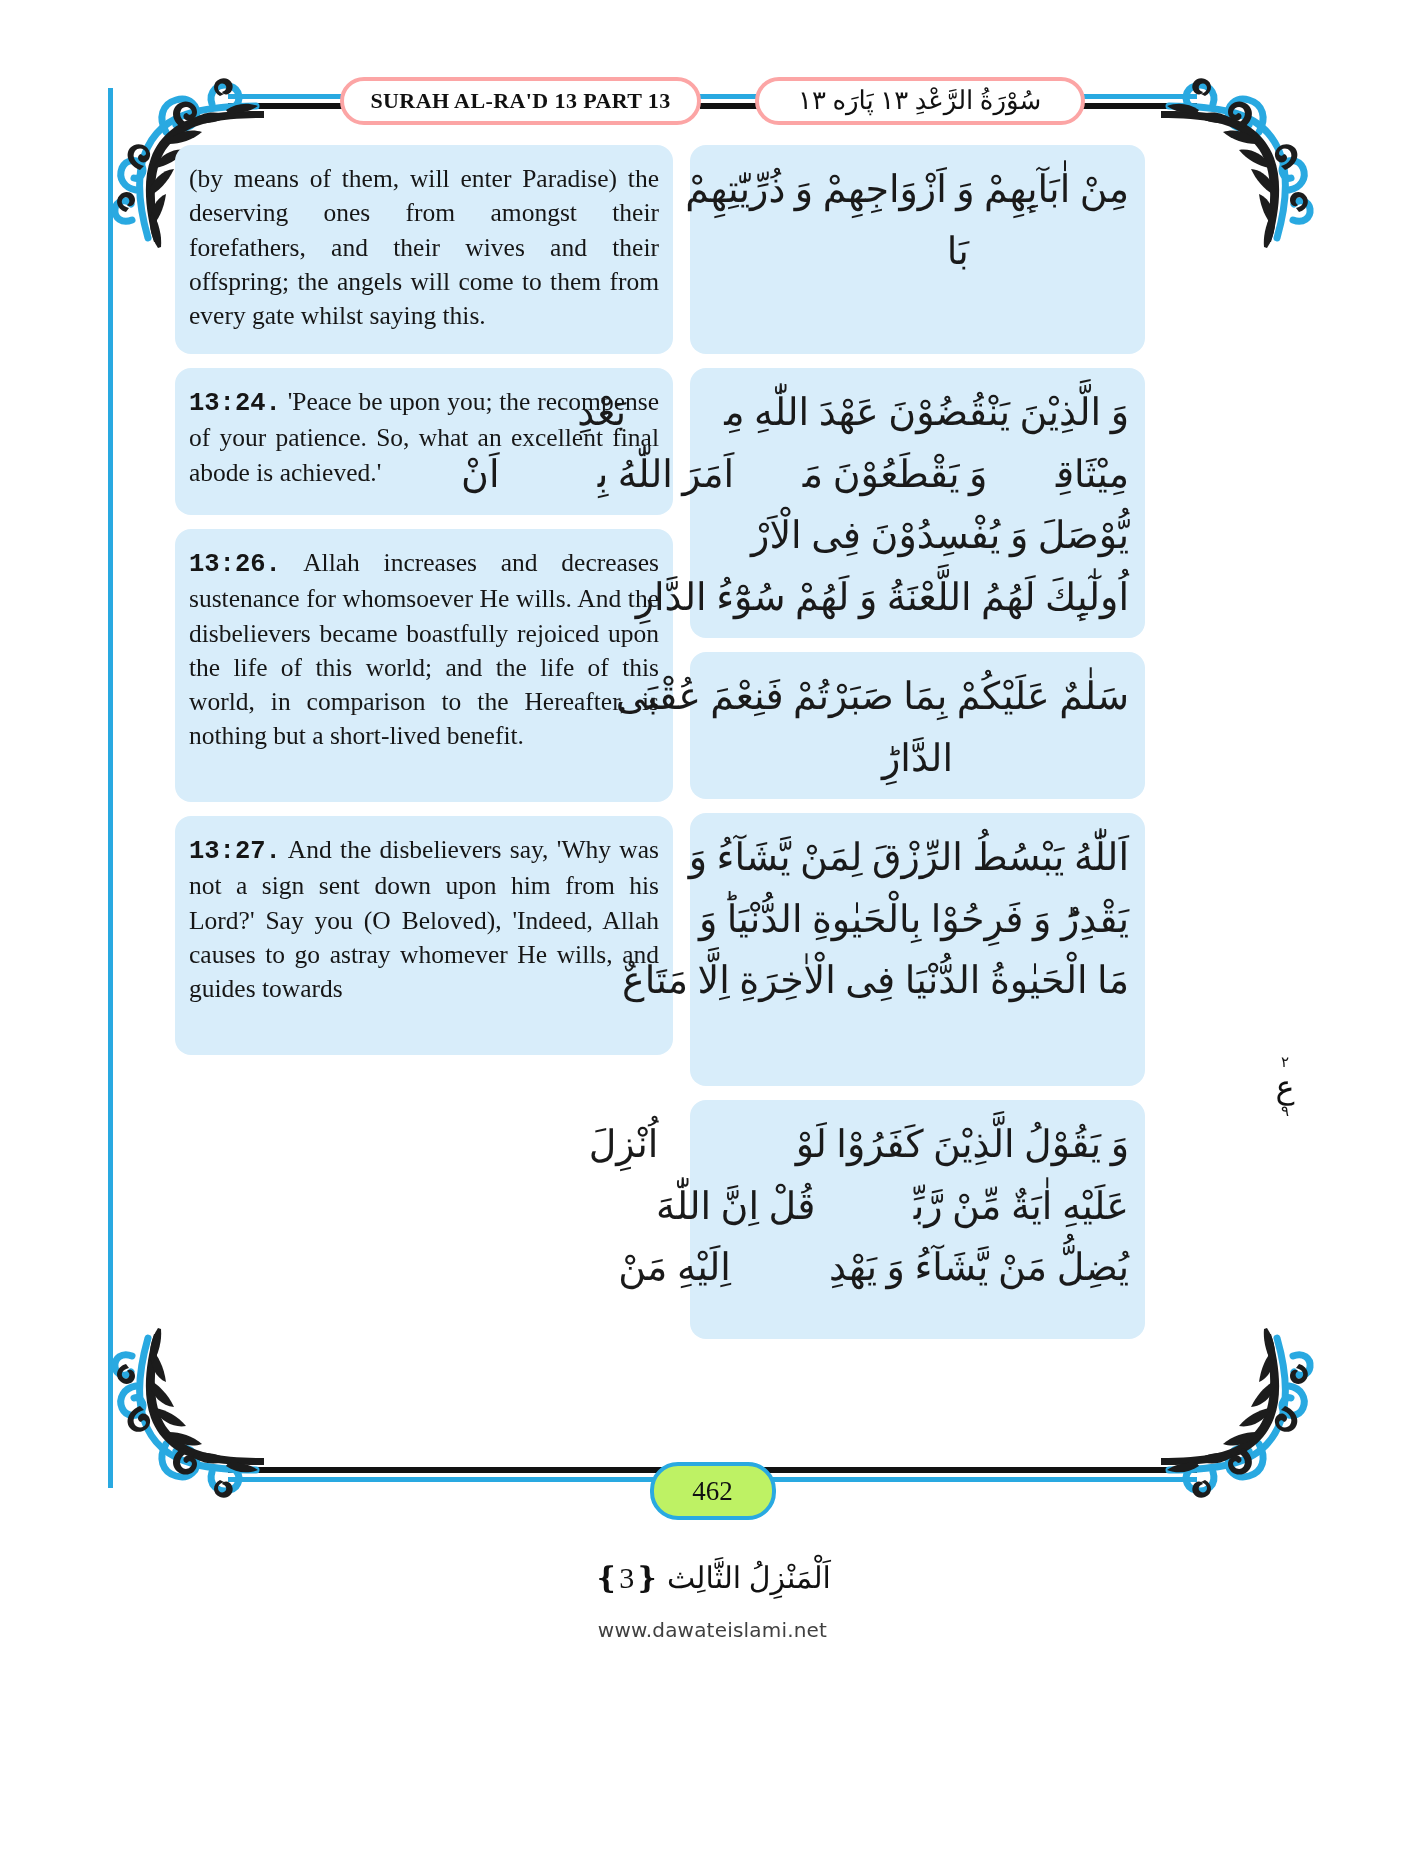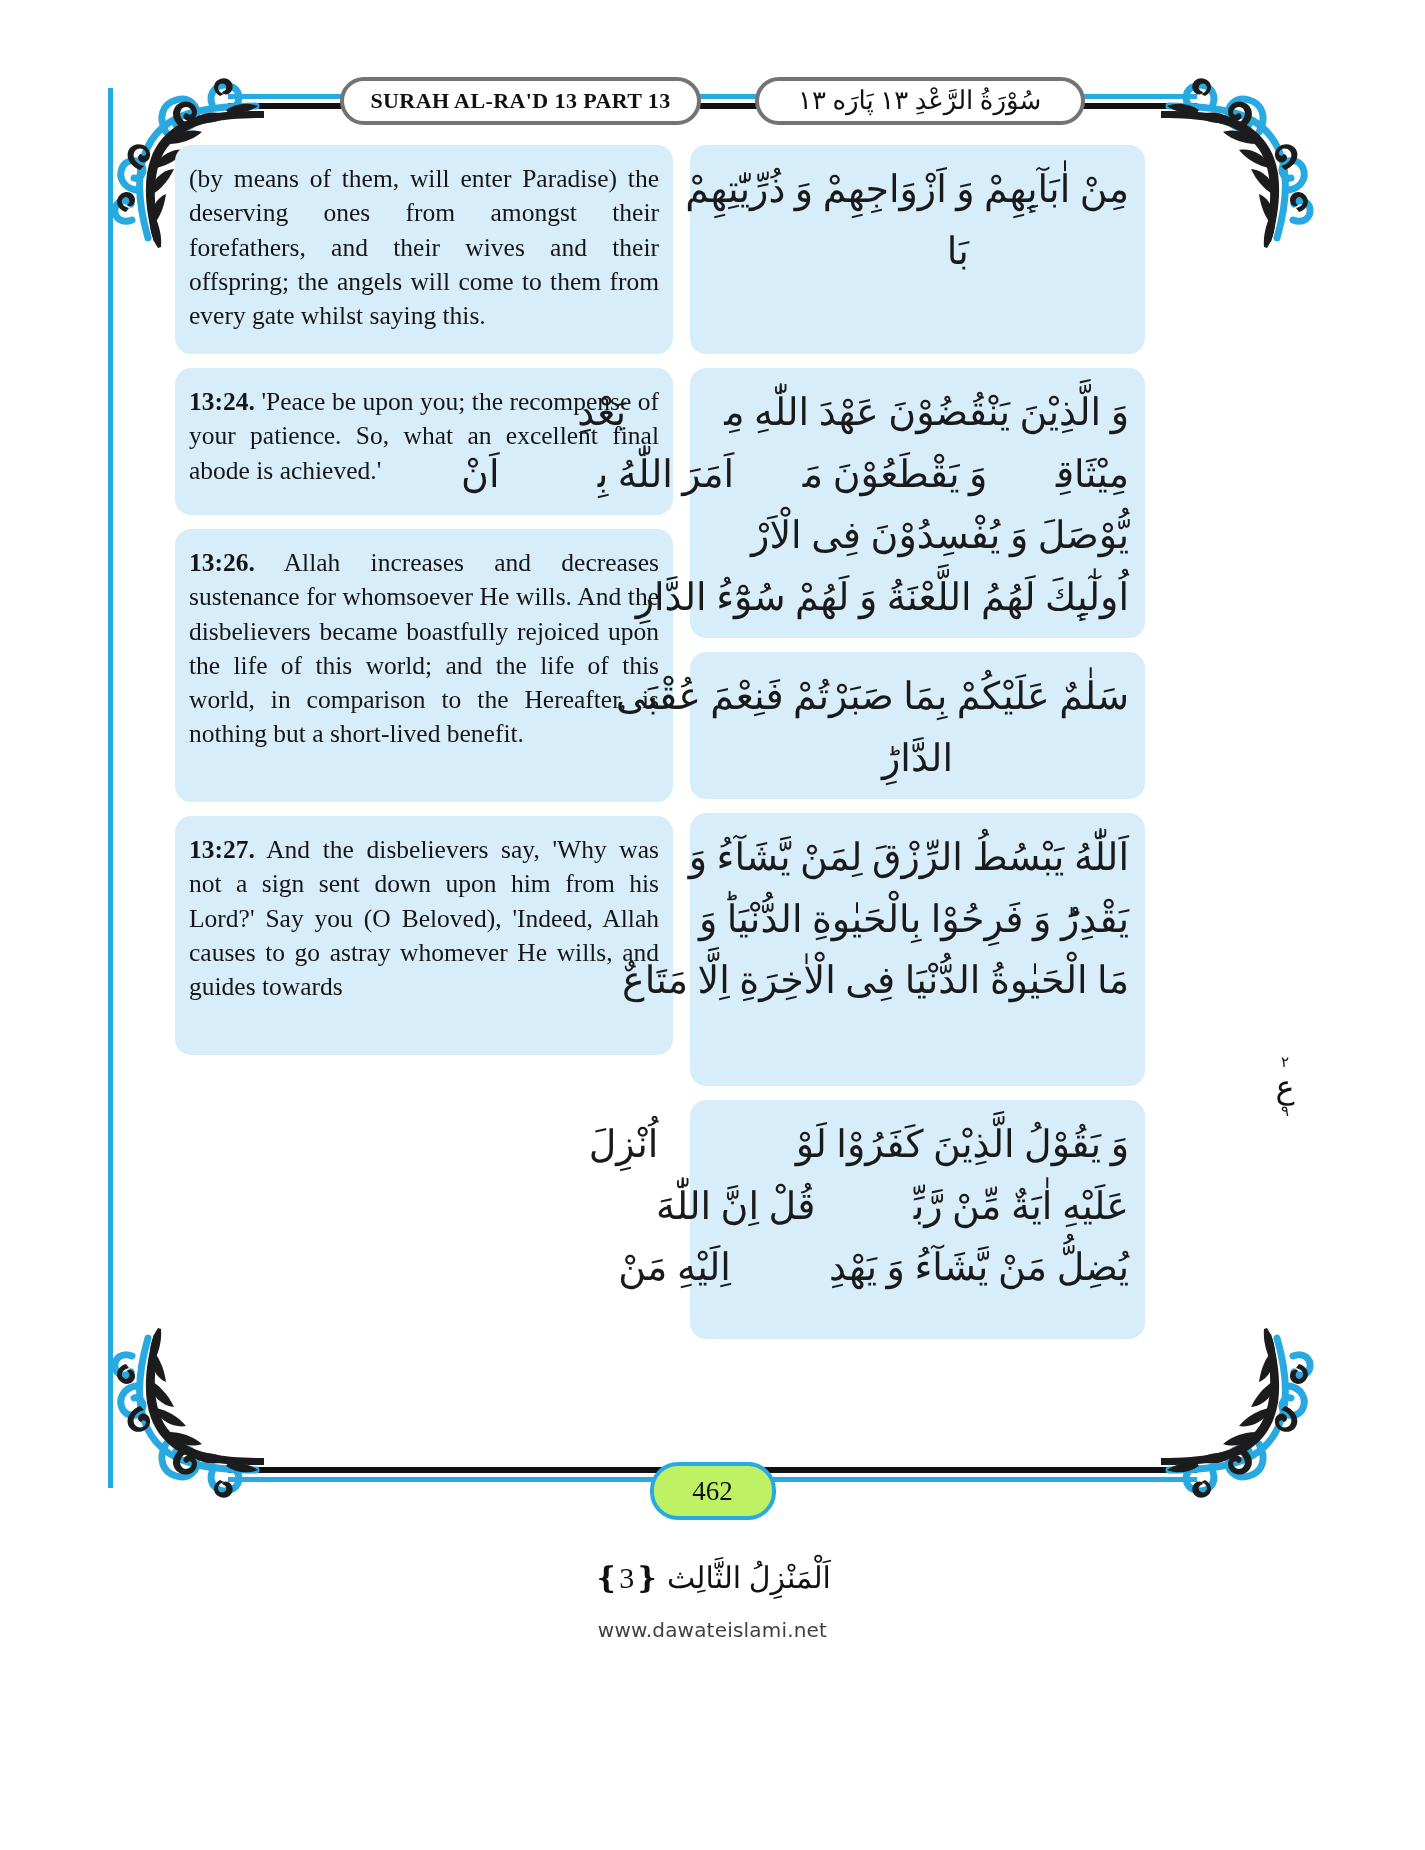--- a/index.html
+++ b/index.html
@@ -46,21 +46,21 @@
   
   .header-row{
     position:absolute;
     left:108px;top:72px;width:1209px;height:58px;
     display:flex;align-items:center;justify-content:center;
     gap:0px;
     z-index:6;
   }
   .pill{
     background:#ffffff;
-    border:4px solid #737373;
+    border:4px solid #fca5a5;
     border-radius:32px;
     height:48px;
     display:flex;align-items:center;justify-content:center;
     padding:0 26px;
     box-sizing:border-box;
   }
   .pill-en{min-width:352px;}
   .pill-ar{min-width:330px;margin-left:54px;}
   .pill-en span{
     font-family:"Liberation Serif", serif;
@@ -98,21 +98,21 @@
   }
   .panel-en{
     padding:17px 14px 16px 14px;
     font-size:25.5px;
     line-height:1.345;
     color:#161616;
     text-align:justify;
     text-align-last:left;
     hyphens:none;
   }
-  .panel-en .vnum{font-weight:bold;}
+  .panel-en .vnum{font-weight:bold;font-family:Liberation Mono, monospace;}
   .panel-ar{
     padding:14px 16px 10px 16px;
     direction:rtl;
     text-align:center;
     color:#1a1a1a;
     font-size:38px;
     line-height:1.62;
   }
   .panel-ar .aline{display:block;white-space:nowrap;}
 

